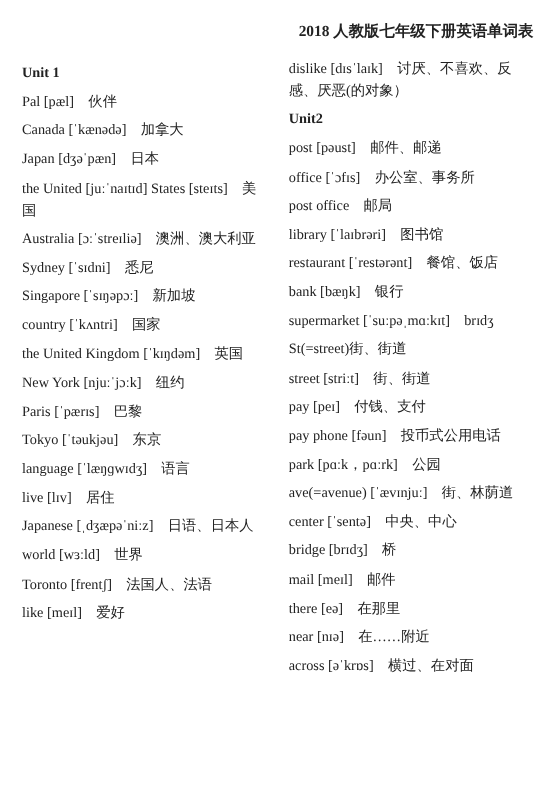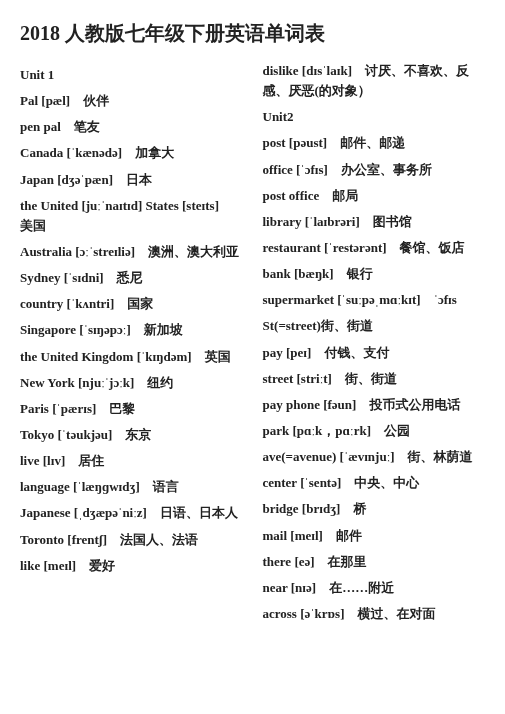--- a/index.html
+++ b/index.html
@@ -10,42 +10,41 @@
     body {
       background: #ffffff;
       font-family: "SimSun", "宋体", serif;
       font-size: 13px;
       color: #222;
       width: 505px;
       min-height: 714px;
       padding: 20px 20px 20px 20px;
     }
     .page-title {
-      text-align: left;
-      font-size: 20px;
+      text-align: right;
+      font-size: 14px;
       font-weight: bold;
       margin-bottom: 14px;
     }
     .two-col {
       display: flex;
       gap: 0;
     }
     .col {
       flex: 1;
       padding-right: 10px;
     }
     .col:last-child {
       padding-right: 0;
       padding-left: 10px;
       border-left: none;
     }
     .entry {
       margin-bottom: 6px;
       line-height: 1.55;
-      font-weight: bold;
     }
     .unit-label {
       font-weight: bold;
       margin-bottom: 6px;
       margin-top: 4px;
     }
     .entry .word {
       font-style: normal;
     }
     .entry .meaning {
@@ -54,51 +53,51 @@
   </style>
 </head>
 <body>
 
 <div class="page-title">2018 人教版七年级下册英语单词表</div>
 
 <div class="two-col">
   <div class="col" id="left-col">
       <div class="entry unit-label">Unit 1</div>
       <div class="entry"><span class="word">Pal [pæl]　</span><span class="meaning">伙伴</span></div>
-      <div class="entry"><span class="word">pen pal　</span><span class="meaning">笔友</span></div>
       <div class="entry"><span class="word">Canada [ˈkænədə]　</span><span class="meaning">加拿大</span></div>
       <div class="entry"><span class="word">Japan [dʒəˈpæn]　</span><span class="meaning">日本</span></div>
       <div class="entry"><span class="word">the United [juːˈnaɪtɪd] States [steɪts]　</span><span class="meaning">美国</span></div>
       <div class="entry"><span class="word">Australia [ɔːˈstreɪliə]　</span><span class="meaning">澳洲、澳大利亚</span></div>
       <div class="entry"><span class="word">Sydney [ˈsɪdni]　</span><span class="meaning">悉尼</span></div>
+      <div class="entry"><span class="word">Singapore [ˈsɪŋəpɔː]　</span><span class="meaning">新加坡</span></div>
       <div class="entry"><span class="word">country [ˈkʌntri]　</span><span class="meaning">国家</span></div>
-      <div class="entry"><span class="word">Singapore [ˈsɪŋəpɔː]　</span><span class="meaning">新加坡</span></div>
       <div class="entry"><span class="word">the United Kingdom [ˈkɪŋdəm]　</span><span class="meaning">英国</span></div>
       <div class="entry"><span class="word">New York [njuːˈjɔːk]　</span><span class="meaning">纽约</span></div>
       <div class="entry"><span class="word">Paris [ˈpærɪs]　</span><span class="meaning">巴黎</span></div>
       <div class="entry"><span class="word">Tokyo [ˈtəukjəu]　</span><span class="meaning">东京</span></div>
+      <div class="entry"><span class="word">language [ˈlæŋɡwɪdʒ]　</span><span class="meaning">语言</span></div>
       <div class="entry"><span class="word">live [lɪv]　</span><span class="meaning">居住</span></div>
-      <div class="entry"><span class="word">language [ˈlæŋɡwɪdʒ]　</span><span class="meaning">语言</span></div>
       <div class="entry"><span class="word">Japanese [ˌdʒæpəˈniːz]　</span><span class="meaning">日语、日本人</span></div>
+      <div class="entry"><span class="word">world [wɜːld]　</span><span class="meaning">世界</span></div>
       <div class="entry"><span class="word">Toronto [frentʃ]　</span><span class="meaning">法国人、法语</span></div>
       <div class="entry"><span class="word">like [meɪl]　</span><span class="meaning">爱好</span></div>
     </div>
   <div class="col" id="right-col">
       <div class="entry"><span class="word">dislike [dɪsˈlaɪk]　</span><span class="meaning">讨厌、不喜欢、反感、厌恶(的对象）</span></div>
       <div class="entry unit-label">Unit2</div>
       <div class="entry"><span class="word">post [pəust]　</span><span class="meaning">邮件、邮递</span></div>
       <div class="entry"><span class="word">office [ˈɔfɪs]　</span><span class="meaning">办公室、事务所</span></div>
       <div class="entry"><span class="word">post office　</span><span class="meaning">邮局</span></div>
       <div class="entry"><span class="word">library [ˈlaɪbrəri]　</span><span class="meaning">图书馆</span></div>
       <div class="entry"><span class="word">restaurant [ˈrestərənt]　</span><span class="meaning">餐馆、饭店</span></div>
       <div class="entry"><span class="word">bank [bæŋk]　</span><span class="meaning">银行</span></div>
-      <div class="entry"><span class="word">supermarket [ˈsuːpəˌmɑːkɪt]　</span><span class="meaning">ˈɔfɪs</span></div>
+      <div class="entry"><span class="word">supermarket [ˈsuːpəˌmɑːkɪt]　</span><span class="meaning">brɪdʒ</span></div>
       <div class="entry">St(=street)街、街道</div>
+      <div class="entry"><span class="word">street [striːt]　</span><span class="meaning">街、街道</span></div>
       <div class="entry"><span class="word">pay [peɪ]　</span><span class="meaning">付钱、支付</span></div>
-      <div class="entry"><span class="word">street [striːt]　</span><span class="meaning">街、街道</span></div>
       <div class="entry"><span class="word">pay phone [fəun]　</span><span class="meaning">投币式公用电话</span></div>
       <div class="entry"><span class="word">park [pɑːk，pɑːrk]　</span><span class="meaning">公园</span></div>
       <div class="entry"><span class="word">ave(=avenue) [ˈævɪnjuː]　</span><span class="meaning">街、林荫道</span></div>
       <div class="entry"><span class="word">center [ˈsentə]　</span><span class="meaning">中央、中心</span></div>
       <div class="entry"><span class="word">bridge [brɪdʒ]　</span><span class="meaning">桥</span></div>
       <div class="entry"><span class="word">mail [meɪl]　</span><span class="meaning">邮件</span></div>
       <div class="entry"><span class="word">there [eə]　</span><span class="meaning">在那里</span></div>
       <div class="entry"><span class="word">near [nɪə]　</span><span class="meaning">在……附近</span></div>
       <div class="entry"><span class="word">across [əˈkrɒs]　</span><span class="meaning">横过、在对面</span></div>
     </div>

